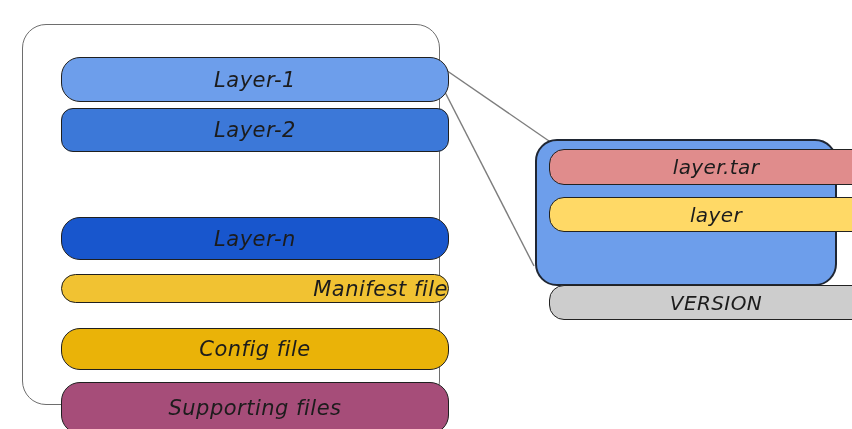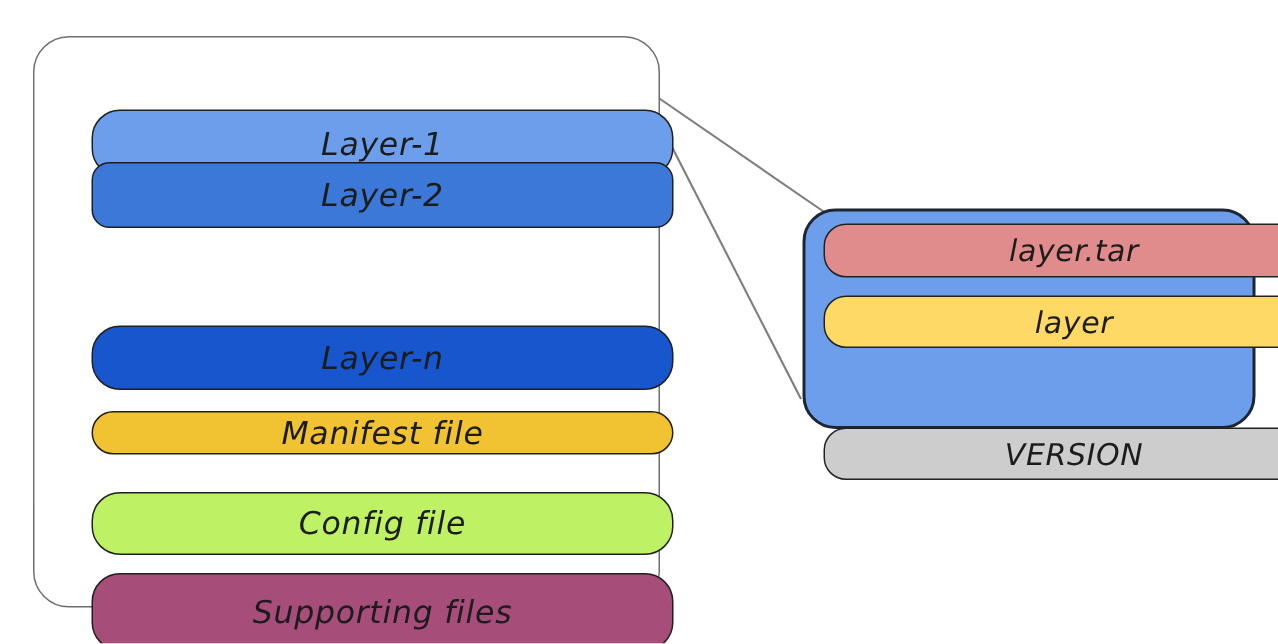--- a/index.html
+++ b/index.html
@@ -43,24 +43,24 @@
     border-radius: 19px;
     box-sizing: border-box;
     display: flex;
     align-items: center;
     justify-content: center;
     color: #1c1c1c;
     font-size: 21px;
     letter-spacing: 0.5px;
     font-style: italic;
   }
-  .bar-0 { top: 48px;  height: 45px; }
+  .bar-0 { top: 32px;  height: 45px; }
   .bar-1 { top: 83px;  height: 44px; border-radius: 12px; }
   .bar-2 { top: 192px; height: 43px; }
-  .bar-3 { top: 249px; height: 29px; }
+  .bar-3 { top: 249px; height: 29px; justify-content: flex-end; }
   .bar-4 { top: 303px; height: 42px; }
   .bar-5 { top: 357px; height: 52px; }
   
   .right-panel {
     position: absolute;
     left: 535px;
     top: 139px;
     width: 302px;
     height: 147px;
     border: 2px solid #1f2633;
@@ -104,21 +104,21 @@
     </div>
     <div class="bar bar-1" style="background-color: rgb(60, 120, 216);">
       <span class="label">Layer-2</span>
     </div>
     <div class="bar bar-2" style="background-color: rgb(24, 86, 205); text-align: right;">
       <span class="label">Layer-n</span>
     </div>
     <div class="bar bar-3" style="background-color: rgb(241, 194, 50);">
       <span class="label">Manifest file</span>
     </div>
-    <div class="bar bar-4" style="background-color: #bef264;">
+    <div class="bar bar-4" style="background-color: #eab308;">
       <span class="label">Config file</span>
     </div>
     <div class="bar bar-5" style="background-color: rgb(166, 77, 121);">
       <span class="label">Supporting files</span>
     </div>
   </div>
 
   <div class="right-panel" style="background-color: rgb(109, 158, 235);">
     <div class="detail-bar dbar-0" style="background-color: rgb(224, 140, 140);">
       <span class="label">layer.tar</span>

